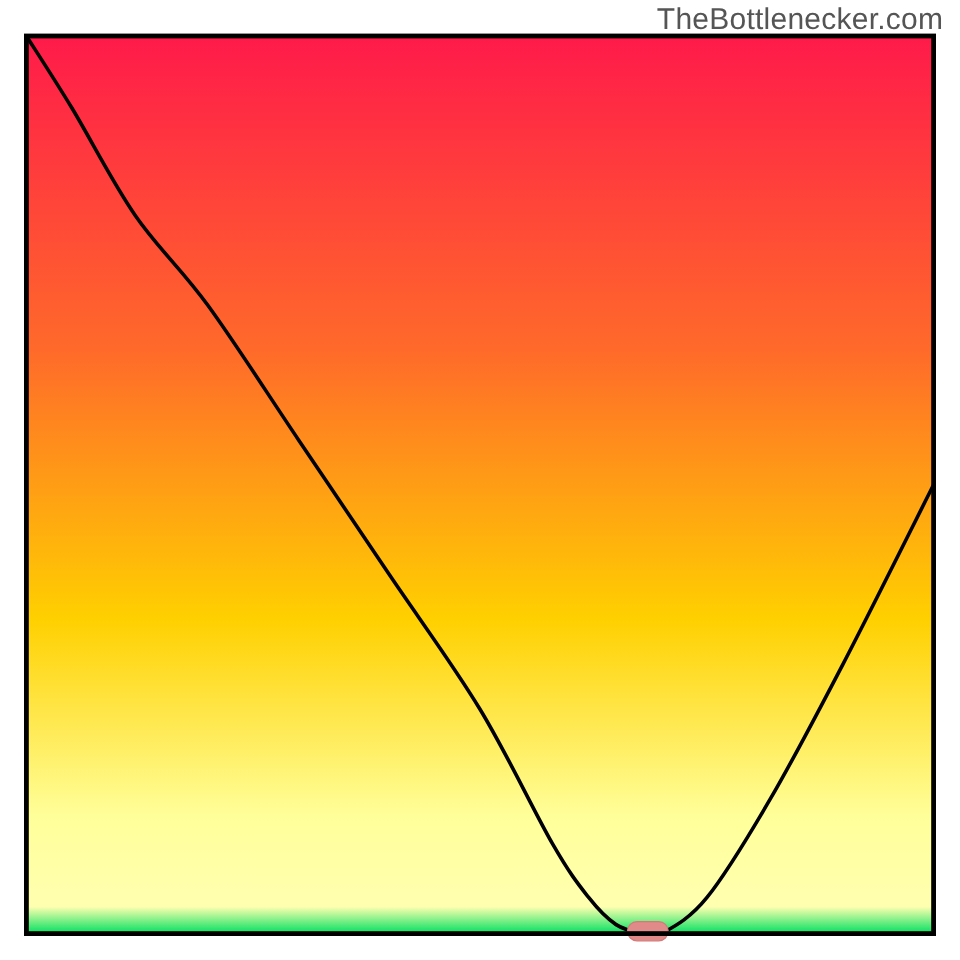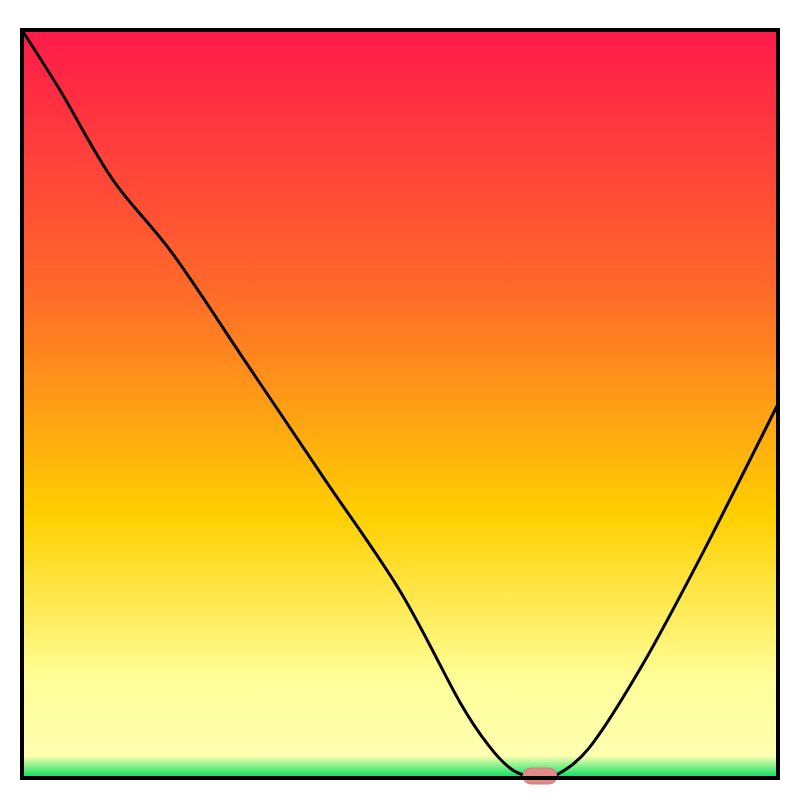--- a/index.html
+++ b/index.html
@@ -50,14 +50,15 @@
 
   <rect id="grad-rect" fill="url(#bg-grad)" x="22" y="30" width="756" height="748"></rect>
 
   <path id="curve-path" fill="none" stroke-width="3" stroke-linejoin="round" d="M 22 30 C 28.3 39.97333333333333, 44.68000000000001 64.90666666666665, 59.800000000000004 89.83999999999997 C 74.92 114.7733333333333, 93.82 152.1733333333333, 112.72 179.59999999999997 C 131.62 207.02666666666664, 150.52 223.23333333333338, 173.20000000000002 254.40000000000003 C 195.88000000000002 285.5666666666667, 223.59999999999997 329.2, 248.79999999999998 366.59999999999997 C 274 403.99999999999994, 299.20000000000005 441.4, 324.40000000000003 478.8 C 349.6 516.2, 377.32 553.6, 400 591 C 422.68 628.4, 445.35999999999996 677.0200000000001, 460.47999999999996 703.2 C 475.59999999999997 729.38, 481.9 736.8599999999999, 490.71999999999997 748.0799999999999 C 499.53999999999996 759.3, 505.8400000000001 765.5333333333333, 513.4000000000001 770.52 C 520.9600000000002 775.5066666666667, 529.7800000000001 776.7533333333333, 536.08 778 C 542.38 779.2466666666667, 542.3799999999999 782.9866666666667, 551.1999999999999 778 C 560.02 773.0133333333333, 573.88 766.78, 589 748.0799999999999 C 604.12 729.3799999999999, 623.02 698.2133333333333, 641.92 665.8 C 660.8199999999999 633.3866666666667, 679.72 597.2333333333333, 702.4 553.6 C 725.0799999999999 509.9666666666667, 765.4 428.93333333333334, 778 404" stroke="#000000"></path>
 
   <rect id="marker-rect" rx="8" ry="8" width="34" height="16" x="522.86" y="768" fill="#e08a8a" stroke="#d47a7a" stroke-width="1"></rect>
 
   <rect id="frame-rect" fill="none" stroke-width="4" x="22" y="30" width="756" height="748" stroke="#000000"></rect>
 </svg>
 
+<div class="watermark">TheBottlenecker.com</div>
 
 </div>
 
 </body></html>

